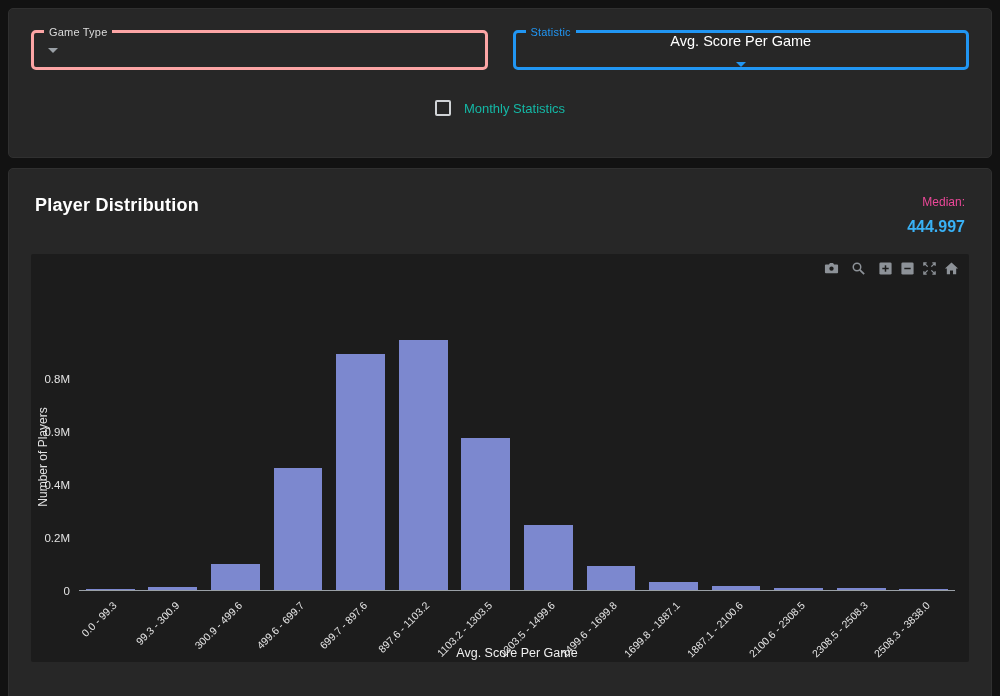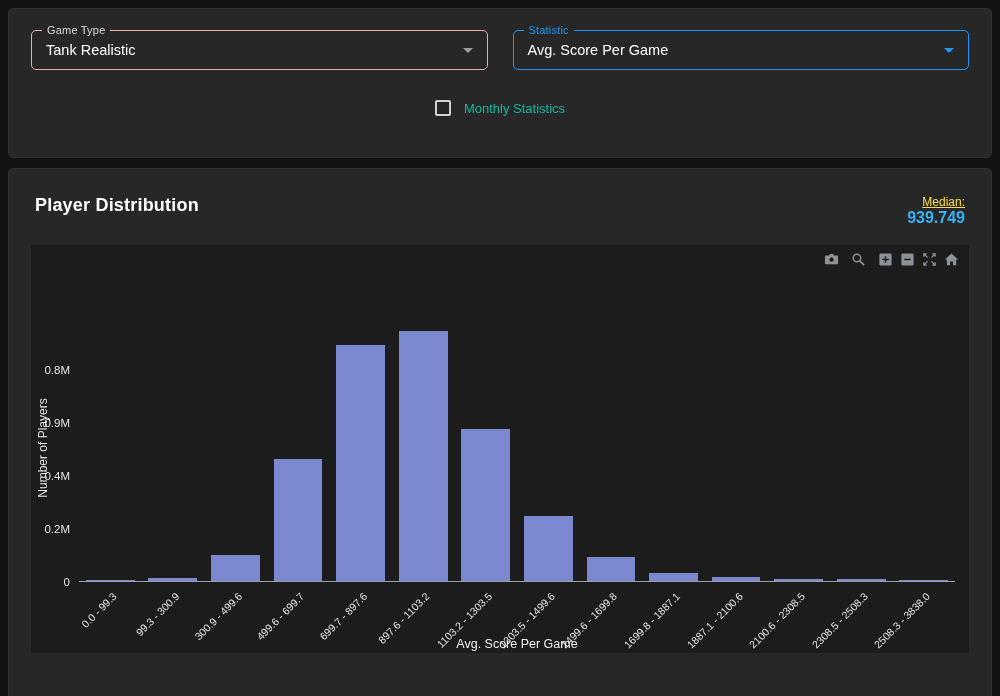--- a/index.html
+++ b/index.html
@@ -4,40 +4,40 @@
 <style>
   * { box-sizing: border-box; }
   html,body { margin:0; padding:0; background:#0f0f0f; }
   body { font-family:"Liberation Sans", sans-serif; }
   .page { width:1000px; height:696px; background:#121212; padding:8px; position:relative; }
   .card { background:#272727; border:1px solid #303030; border-radius:5px; }
 
   
   .filters-card { height:150px; margin-bottom:10px; }
   .fields-row { display:flex; gap:25px; padding:21px 22px 0; }
-  .field { flex:1; position:relative; height:40px; border:1px solid #fca5a5; border-radius:5px;
+  .field { flex:1; position:relative; height:40px; border:3px solid #fca5a5; border-radius:5px;
            display:flex; align-items:center; padding:0 14px; cursor:pointer; }
   .field-label { position:absolute; top:-7px; left:10px; font-size:11px; color:#dcdcdc;
                  background:#272727; padding:0 5px; letter-spacing:.2px; }
   .field-value { font-size:14.5px; color:#ffffff; flex:1; }
   .caret { width:0; height:0; border-left:5px solid transparent; border-right:5px solid transparent;
            border-top:5px solid #9aa0a6; }
-  .field.accent { border-color:var(--accent-blue); }
+  .field.accent { border-color:var(--accent-blue);flex-direction:column; }
   .field.accent .field-label { color:var(--accent-blue); }
   .field.accent .caret { border-top-color:var(--accent-blue); }
   .checkbox-row { display:flex; justify-content:center; align-items:center; gap:13px; margin-top:30px; }
   .checkbox { width:16px; height:16px; border:2px solid #d0d3d6; border-radius:2px; background:transparent; cursor:pointer; }
   .checkbox-label { font-size:13px; color:#14b8a6; font-weight:500; }
 
   
   .chart-card { height:592px; }
   .chart-header { display:flex; justify-content:space-between; align-items:flex-start; padding:26px 26px 10px; }
   .panel-title { margin:0; font-size:18px; font-weight:700; color:#ffffff; letter-spacing:.2px; }
   .median { text-align:right; }
-  .median-label { font-size:12px; color:#fde047; margin-bottom:0;text-decoration:underline; }
+  .median-label { font-size:12px; color:#ec4899; margin-bottom:9px; }
   .median-value { font-size:16px; font-weight:700; color:var(--median-blue); }
 
   .chart { position:relative; margin:8px 22px 0; height:408px; background:#1c1c1c; border-radius:2px; }
   .modebar { position:absolute; top:7px; right:10px; display:flex; gap:7px; z-index:3; }
   .mb-icon { width:15px; height:15px; color:#8d9298; display:inline-flex; cursor:pointer; }
   .mb-icon svg { width:100%; height:100%; }
   .mb-icon:nth-child(1), .mb-icon:nth-child(2) { margin-right:5px; }
 
   .y-title { position:absolute; left:-58px; top:196px; width:140px; text-align:center;
              transform:rotate(-90deg); font-size:12px; color:#e3e3e3; }
@@ -54,41 +54,40 @@
 </style>
 </head>
 <body>
 
 <div class="page">
 
   <section class="card filters-card">
     <div class="fields-row">
       <div class="field">
         <span class="field-label">Game Type</span>
-        <span class="field-value">Tank Realistic</span>
         <span class="caret"></span>
       </div>
       <div class="field accent">
         <span class="field-label">Statistic</span>
         <span class="field-value">Avg. Score Per Game</span>
         <span class="caret"></span>
       </div>
     </div>
     <div class="checkbox-row">
       <span class="checkbox"></span>
       <span class="checkbox-label">Monthly Statistics</span>
     </div>
   </section>
 
   <section class="card chart-card">
     <div class="chart-header">
       <h2 class="panel-title">Player Distribution</h2>
       <div class="median">
         <div class="median-label">Median:</div>
-        <div class="median-value">939.749</div>
+        <div class="median-value">444.997</div>
       </div>
     </div>
 
     <div class="chart">
       <div class="modebar">
           <span class="mb-icon">
             <svg viewBox="0 0 16 16">
               <path d="M5.2 3.6 6.4 2h3.2l1.2 1.6H14a1 1 0 0 1 1 1V12a1 1 0 0 1-1 1H2a1 1 0 0 1-1-1V4.6a1 1 0 0 1 1-1z" fill="currentColor"></path>
               <circle cx="8" cy="8.2" r="2.3" fill="#1c1c1c"></circle>
             </svg>

